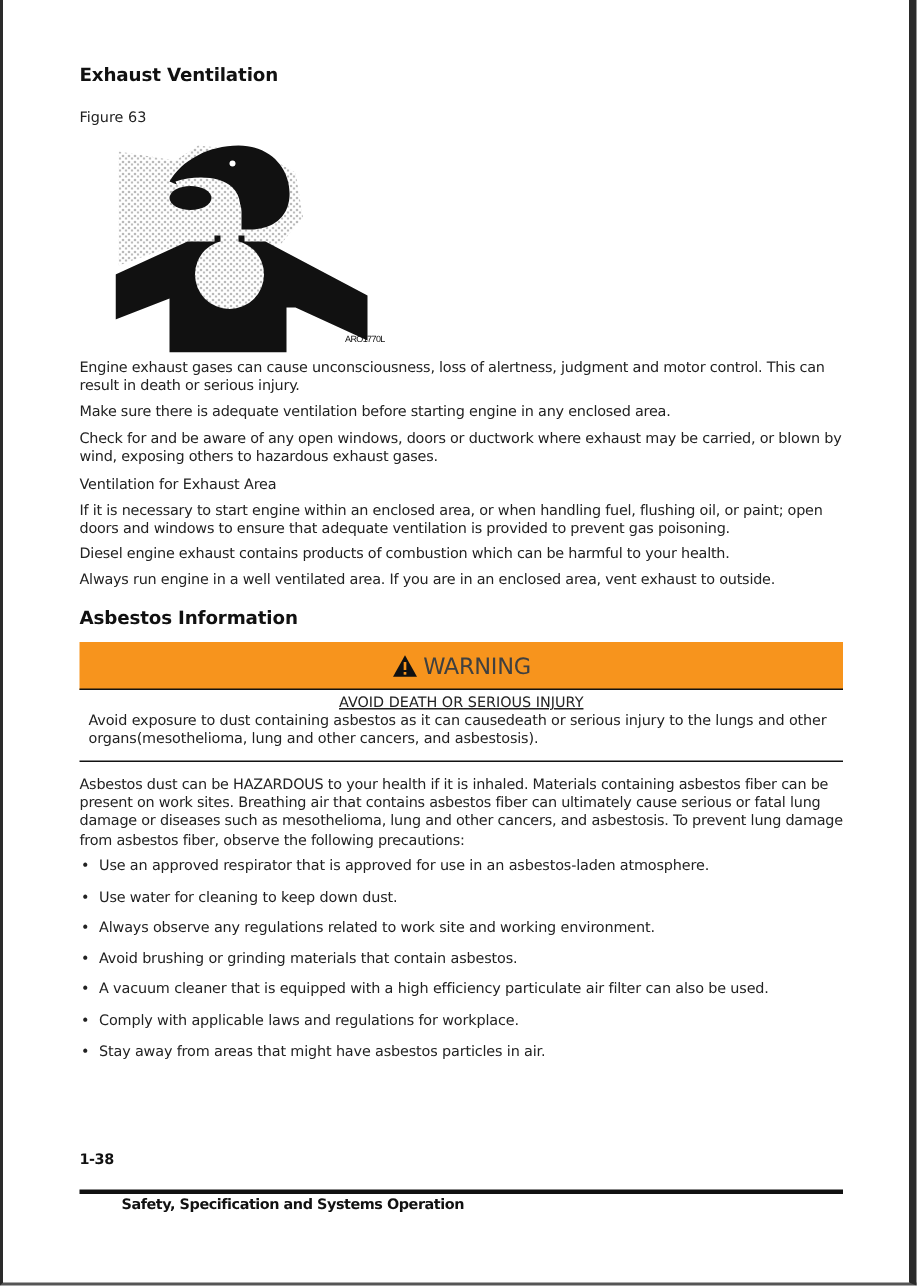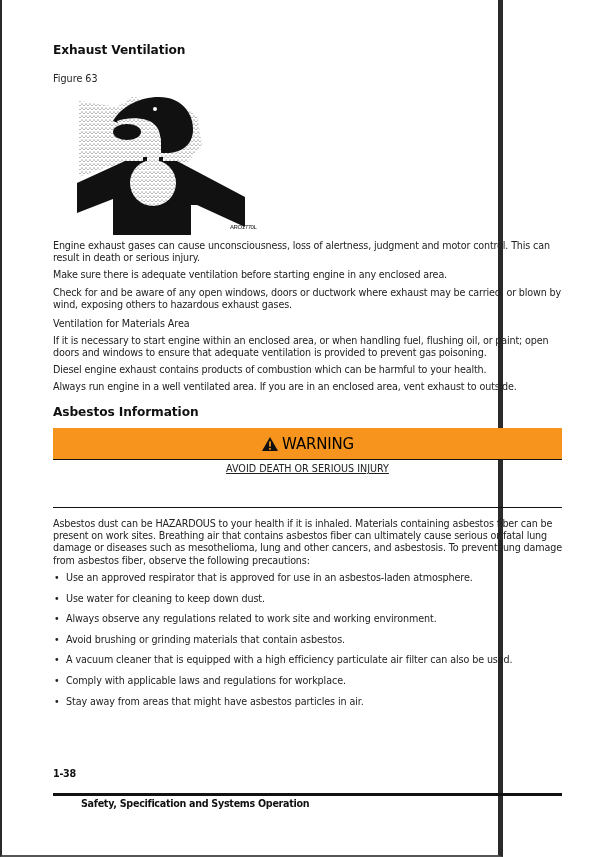--- a/index.html
+++ b/index.html
@@ -1,28 +1,28 @@
 <!DOCTYPE html>
 <html><head>
 <meta charset="utf-8">
 <style>
   html, body { margin: 0; padding: 0; background: #ffffff; }
   body { width: 611px; height: 857px; position: relative; overflow: hidden;
          font-family: "DejaVu Sans", sans-serif; color: #1a1a1a; }
-  .page { position: absolute; left: 0; top: 0; width: 503px; height: 857px; box-sizing: border-box;
+  .page { position: absolute; left: 0; top: 0; width: 611px; height: 857px; box-sizing: border-box;
           border-left: 2px solid #2a2a2a; border-right: 5px solid #2a2a2a; border-bottom: 2px solid #555; background:#fff; }
   .h2 { position: absolute; left: 51px; font-weight: bold; font-size: 12.2px; letter-spacing: -0.1px; color: #111; }
   .p { position: absolute; left: 51px; width: 510px; font-size: 9.6px; line-height: 12.2px; color: #222; letter-spacing: -0.15px; }
   .sub { position: absolute; left: 51px; font-size: 9.6px; color: #222; letter-spacing: -0.1px; }
   .fig-label { position: absolute; left: 51px; top: 73px; font-size: 9.6px; color: #222; }
   .figure { position: absolute; left: 75px; top: 95px; width: 175px; height: 140px; }
   .fig-code { position: absolute; left: 228px; top: 224px; font-size: 6px; color: #111; font-family: "Liberation Sans", sans-serif; letter-spacing: -0.4px; }
   .warn-bar { position: absolute; left: 51px; top: 428px; width: 509px; height: 31px; background: #f7941d;
               border-bottom: 1.5px solid #111; display: flex; align-items: center; justify-content: center; }
-  .warn-title { font-size: 15px; color: #000000; letter-spacing: -0.2px; display: flex; align-items: center; }
+  .warn-title { font-size: 15px; color: #404040; letter-spacing: -0.2px; display: flex; align-items: center; }
   .warn-icon { width: 18px; height: 16px; margin-right: 3px; }
   .warn-body { position: absolute; left: 51px; top: 462px; width: 509px; height: 45px; border-bottom: 1.5px solid #111; }
   .warn-head { text-align: center; font-size: 9.6px; color: #222; margin-top: 1px; text-decoration: underline; }
   .warn-text { font-size: 9.6px; line-height: 12px; color: #222; padding-left: 6px; margin-top: 1px; letter-spacing: -0.1px; }
   .bullets { position: absolute; left: 51px; top: 572px; width: 510px; margin: 0; padding: 0; list-style: none; }
   .bullets li { font-size: 9.6px; color: #222; height: 20.6px; display: flex; letter-spacing: -0.1px; }
   .bullets .dot { width: 12px; flex: none; padding-left: 1px; }
   .footer-rule { position: absolute; left: 51px; top: 793px; width: 509px; height: 3px; background: #111; }
   .footer-title { position: absolute; left: 51px; top: 798px; font-size: 9.6px; font-weight: bold; color: #111; letter-spacing: -0.3px; margin-left: 28px; }
   .footer-page { position: absolute; left: 51px; top: 768px; font-size: 9.6px; font-weight: bold; color: #111; letter-spacing: -0.3px; }
@@ -58,39 +58,40 @@
 
       <circle cx="76" cy="88" r="23" fill="url(#stipple)"></circle>
       <rect x="72" y="62" width="8" height="8" fill="url(#stipple)"></rect>
     </svg>
   </div>
   <div class="fig-code">ARO1770L</div>
 
   <div class="p" style="top:240px">Engine exhaust gases can cause unconsciousness, loss of alertness, judgment and motor control. This can result in death or serious injury.</div>
   <div class="p" style="top:269px">Make sure there is adequate ventilation before starting engine in any enclosed area.</div>
   <div class="p" style="top:287px">Check for and be aware of any open windows, doors or ductwork where exhaust may be carried, or blown by wind, exposing others to hazardous exhaust gases.</div>
-  <div class="sub" style="top:318px">Ventilation for Materials Area</div>
+  <div class="sub" style="top:318px">Ventilation for Exhaust Area</div>
   <div class="p" style="top:335px">If it is necessary to start engine within an enclosed area, or when handling fuel, flushing oil, or paint; open doors and windows to ensure that adequate ventilation is provided to prevent gas poisoning.</div>
   <div class="p" style="top:364px">Diesel engine exhaust contains products of combustion which can be harmful to your health.</div>
   <div class="p" style="top:381px">Always run engine in a well ventilated area. If you are in an enclosed area, vent exhaust to outside.</div>
 
   <div class="h2" style="top:405px">Asbestos Information</div>
 
   <div class="warn-bar">
     <div class="warn-title">
       <svg class="warn-icon" viewBox="0 0 20 18">
         <path d="M10 1 L19 17 L1 17 Z" fill="#111"></path>
         <rect x="9" y="6" width="2" height="6" fill="#f7941d"></rect>
         <rect x="9" y="13.5" width="2" height="2" fill="#f7941d"></rect>
       </svg>
       <span>WARNING</span>
     </div>
   </div>
   <div class="warn-body">
     <div class="warn-head">AVOID DEATH OR SERIOUS INJURY</div>
+    <div class="warn-text">Avoid exposure to dust containing asbestos as it can causedeath or serious injury to the lungs and other organs(mesothelioma, lung and other cancers, and asbestosis).</div>
   </div>
 
   <div class="p" style="top:518px">Asbestos dust can be HAZARDOUS to your health if it is inhaled. Materials containing asbestos fiber can be present on work sites. Breathing air that contains asbestos fiber can ultimately cause serious or fatal lung damage or diseases such as mesothelioma, lung and other cancers, and asbestosis. To prevent lung damage from asbestos fiber, observe the following precautions:</div>
 
   <ul class="bullets">
     <li>
         <span class="dot">•</span>
         <span>Use an approved respirator that is approved for use in an asbestos-laden atmosphere.</span>
       </li>
     <li>

